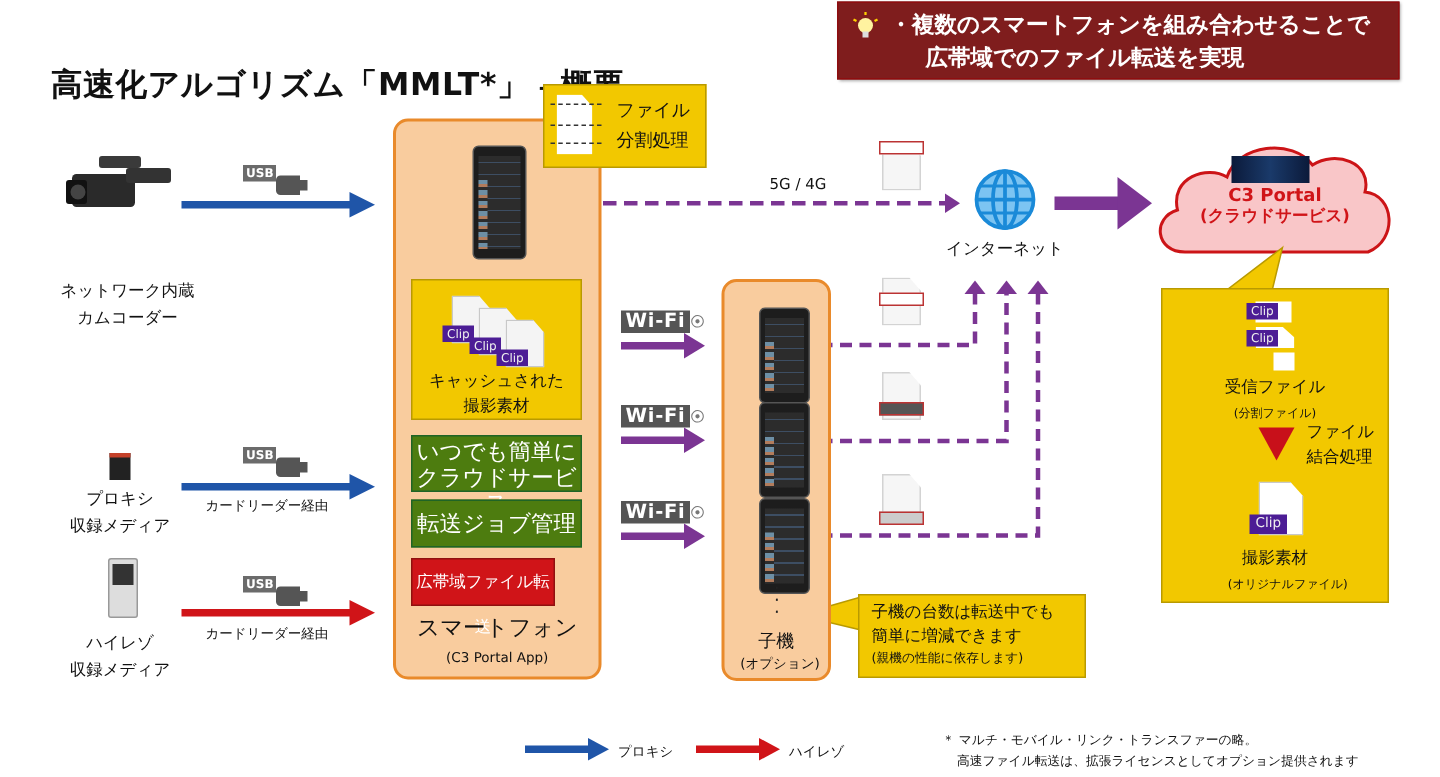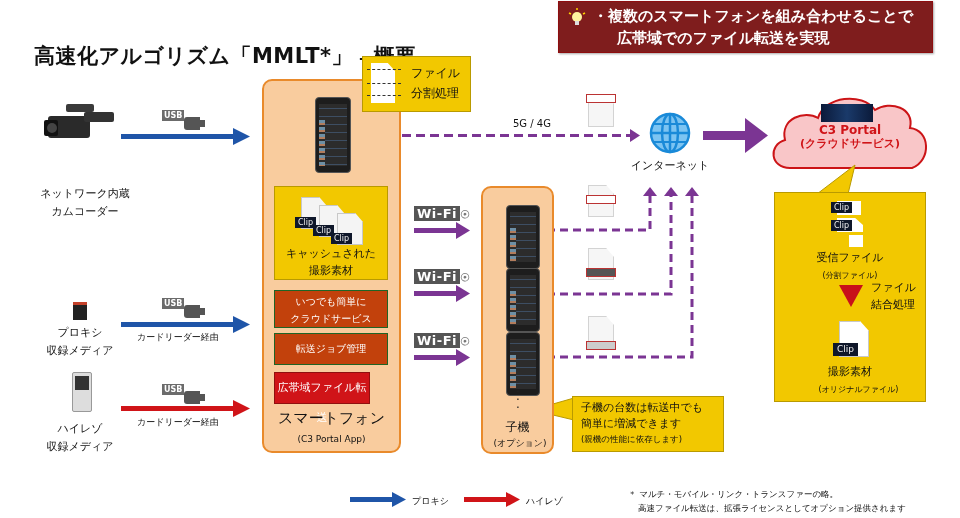--- a/index.html
+++ b/index.html
@@ -8,31 +8,31 @@
   .abs { position: absolute; }
   .title { left: 34px; top: 16px; font-size: 21px; font-weight: bold; letter-spacing: 0.5px; color: #111; white-space: nowrap; margin-top: 26px; }
   .title .dash { font-size: 16px; }
   .banner { left: 558px; top: 1px; width: 375px; height: 52px; background: #7f1d1d; border: 1px solid #8e0d0f; color: #fff; font-size: 15px; font-weight: bold; line-height: 22px; padding: 3px 0 3px 34px; box-shadow: 1px 1px 2px rgba(0,0,0,0.35); }
   .banner .bulb { position: absolute; left: 8px; top: 5px; width: 20px; height: 20px; }
   .banner .line2 { padding-left: 24px; display: block; }
   .lbl { font-size: 11px; text-align: center; line-height: 18px; white-space: nowrap; }
   .small { font-size: 8.5px; white-space: nowrap; }
   .orange-box { background: #f9cc9e; border: 2px solid #e98a2b; border-radius: 10px; }
   .yellow { background: #f2c800; border: 1.5px solid #b99a00; }
-  .greenbtn { background: #c2410c; border: 1px solid #1f6426; color: #fff; font-size: 10px; text-align: center; line-height: 17px; }
+  .greenbtn { background: #4d7c0f; border: 1px solid #1f6426; color: #fff; font-size: 15px; text-align: center; line-height: 17px; }
   .redbtn { background: #d01418; border: 1px solid #90100f; color: #fff; font-size: 11px; text-align: center; }
   .phone { width: 34px; height: 64px; background: #1d1d1d; border: 1.5px solid #555; border-radius: 4px; overflow: hidden; }
   .phone .scr { position: absolute; left: 3px; top: 6px; right: 3px; bottom: 6px; background: repeating-linear-gradient(#2c2c2c 0 4px, #3d4e63 4px 5px, #2c2c2c 5px 8px); }
   .phone .scr::before { content: ""; position: absolute; left: 0; top: 16px; width: 6px; bottom: 0; background: repeating-linear-gradient(#6d8fa5 0 3px, #b27c5c 3px 5px, #2c2c2c 5px 7px); }
   .wifi { font-size: 13px; font-weight: bold; color: #fff; background: #555; padding: 0 3px; line-height: 15px; letter-spacing: 0.5px; }
   .usb-badge { font-size: 8px; color: #fff; background: #6b6b6b; padding: 0 2px; line-height: 11px; font-weight: bold; }
   .usb-plug { width: 16px; height: 13px; background: #555; border-radius: 3px 0 0 3px; }
   .usb-plug::before { content: ""; position: absolute; left: 16px; top: 3px; width: 5px; height: 7px; background: #555; }
   .doc { width: 26px; height: 32px; background: #f4f4f4; border: 1px solid #c8c8c8; clip-path: polygon(0 0, 70% 0, 100% 28%, 100% 100%, 0 100%); }
-  .clip-tag { font-size: 8px; color: #eee; background: #0f172a; padding: 0 3px; line-height: 11px; }
+  .clip-tag { font-size: 8px; color: #eee; background: #4c1d95; padding: 0 3px; line-height: 11px; }
   svg.overlay { position: absolute; left: 0; top: 0; pointer-events: none; }
 </style>
 </head>
 <body>
 
 <div class="abs title">
   <span>高速化アルゴリズム「MMLT*」</span><span class="dash"> – </span><span>概要</span>
 </div>
 
 <div class="abs banner">

